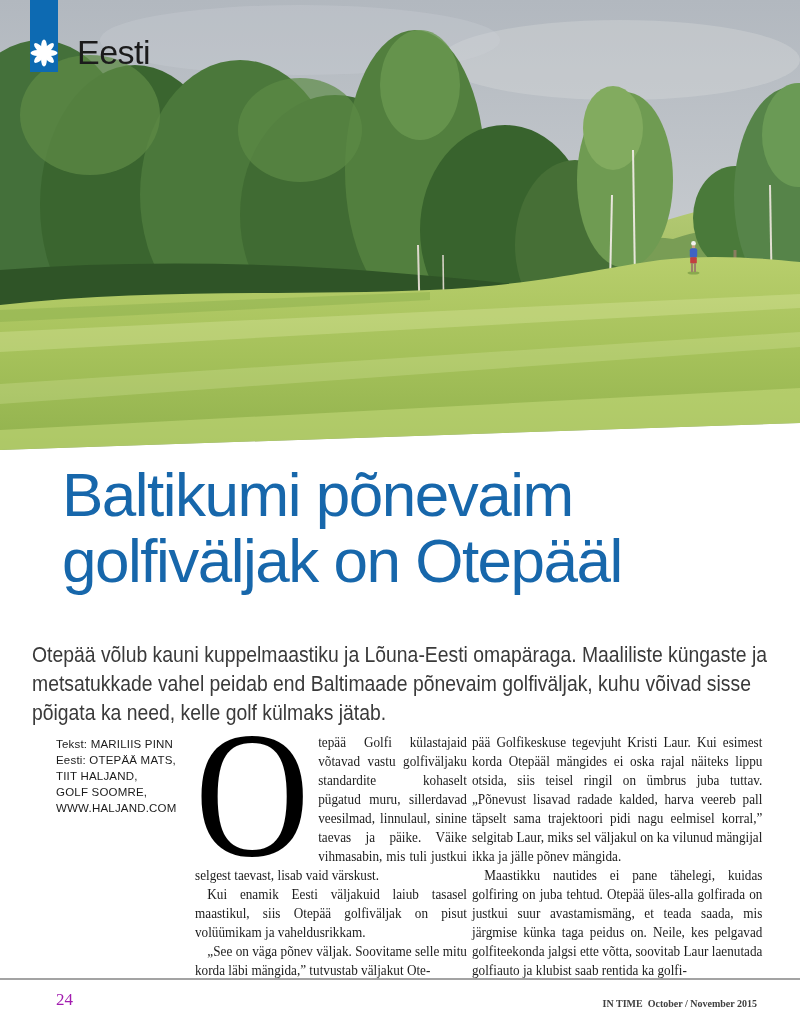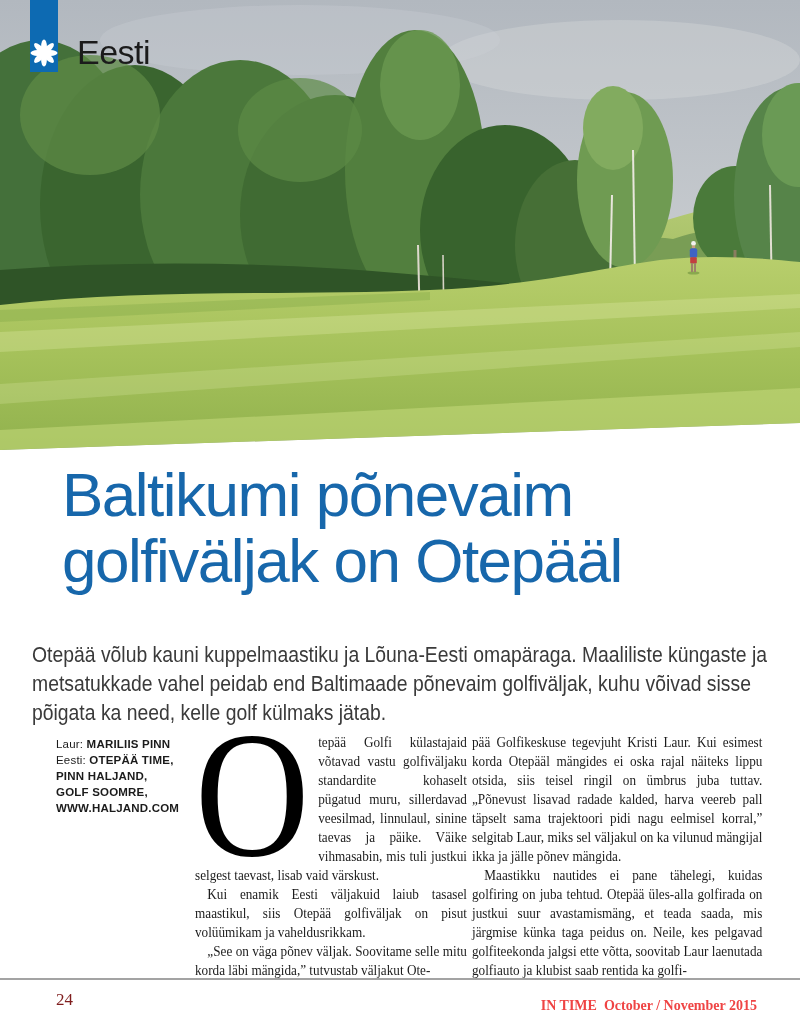--- a/index.html
+++ b/index.html
@@ -23,40 +23,40 @@
             color:#1767ab;white-space:pre-line;}
 
   
   .lead{position:absolute;left:32px;top:640px;width:845px;
         transform:scaleX(0.88);transform-origin:0 0;
         font-size:22px;line-height:29px;color:#3a3a3a;letter-spacing:0;}
 
   
   .credits{position:absolute;left:56px;top:736px;width:150px;
            font-size:11.5px;line-height:16px;color:#1b1b1b;letter-spacing:0.2px;}
-  .credits .val{font-weight:bold;margin-top:10px;}
+  .credits .val{font-weight:normal;margin-top:10px;}
 
   
   .col{position:absolute;top:733px;
        font-family:"Liberation Serif",serif;font-size:15px;line-height:19px;
        color:#1b1b1b;text-align:justify;transform:scaleX(0.88);transform-origin:0 0;}
   .col1{left:195px;width:309px;}
   .col2{left:472px;width:330px;}
   .col p{margin:0;}
   .col p.indent{text-indent:14px;}
   .dropcap{float:left;font-size:180px;line-height:100px;height:112px;
            padding:12px 10px 0 0;color:#000;}
 
   
   .footer-rule{position:absolute;left:0;top:978px;width:800px;height:2px;background:#a3a3a3;}
   .page-number{position:absolute;left:56px;top:990px;
-               font-family:"Liberation Serif",serif;font-size:17px;color:#7f1d1d;}
+               font-family:"Liberation Serif",serif;font-size:17px;color:#a21caf;}
   .footer-right{position:absolute;right:43px;top:998px;
-                font-family:"Liberation Serif",serif;font-size:14px;font-weight:bold;
-                color:#ef4444;white-space:pre;}
+                font-family:"Liberation Serif",serif;font-size:10px;font-weight:bold;
+                color:#404040;white-space:pre;}
 </style>
 </head>
 <body>
 
 <div class="page">
 
   <div class="photo">
     <svg width="800" height="455" viewBox="0 0 800 455">
       <defs>
         <linearGradient id="sky" x1="0" y1="0" x2="0" y2="1">
@@ -147,23 +147,23 @@
     </svg>
   </div>
   <div class="section-label">Eesti</div>
 
   <h1 class="headline" style="margin:0;font-weight:normal;">Baltikumi põnevaim
 golfiväljak on Otepääl</h1>
 
   <p class="lead" style="margin:0;">Otepää võlub kauni kuppelmaastiku ja Lõuna-Eesti omapäraga. Maaliliste küngaste ja metsatukkade vahel peidab end Baltimaade põnevaim golfiväljak, kuhu võivad sisse põigata ka need, kelle golf külmaks jätab.</p>
 
   <div class="credits">
-    <div><span>Laur: </span><span class="val">MARILIIS PINN</span></div>
-    <div><span>Eesti: </span><span class="val">OTEPÄÄ TIME,</span></div>
-    <div><span></span><span class="val">PINN HALJAND,</span></div>
+    <div><span>Tekst: </span><span class="val">MARILIIS PINN</span></div>
+    <div><span>Eesti: </span><span class="val">OTEPÄÄ MATS,</span></div>
+    <div><span></span><span class="val">TIIT HALJAND,</span></div>
     <div><span></span><span class="val">GOLF SOOMRE,</span></div>
     <div><span></span><span class="val">WWW.HALJAND.COM</span></div>
   </div>
 
   <div class="col col1">
     <p><span class="dropcap">O</span><span>tepää Golfi külastajaid võtavad vastu golfiväljaku standardite kohaselt pügatud muru, sillerdavad veesilmad, linnulaul, sinine taevas ja päike. Väike vihmasabin, mis tuli justkui selgest taevast, lisab vaid värskust.</span></p>
     <p class="indent">Kui enamik Eesti väljakuid laiub tasasel maastikul, siis Otepää golfiväljak on pisut volüümikam ja vaheldusrikkam.</p>
     <p class="indent">„See on väga põnev väljak. Soovitame selle mitu korda läbi mängida,” tutvustab väljakut Ote-</p>
   </div>
 

